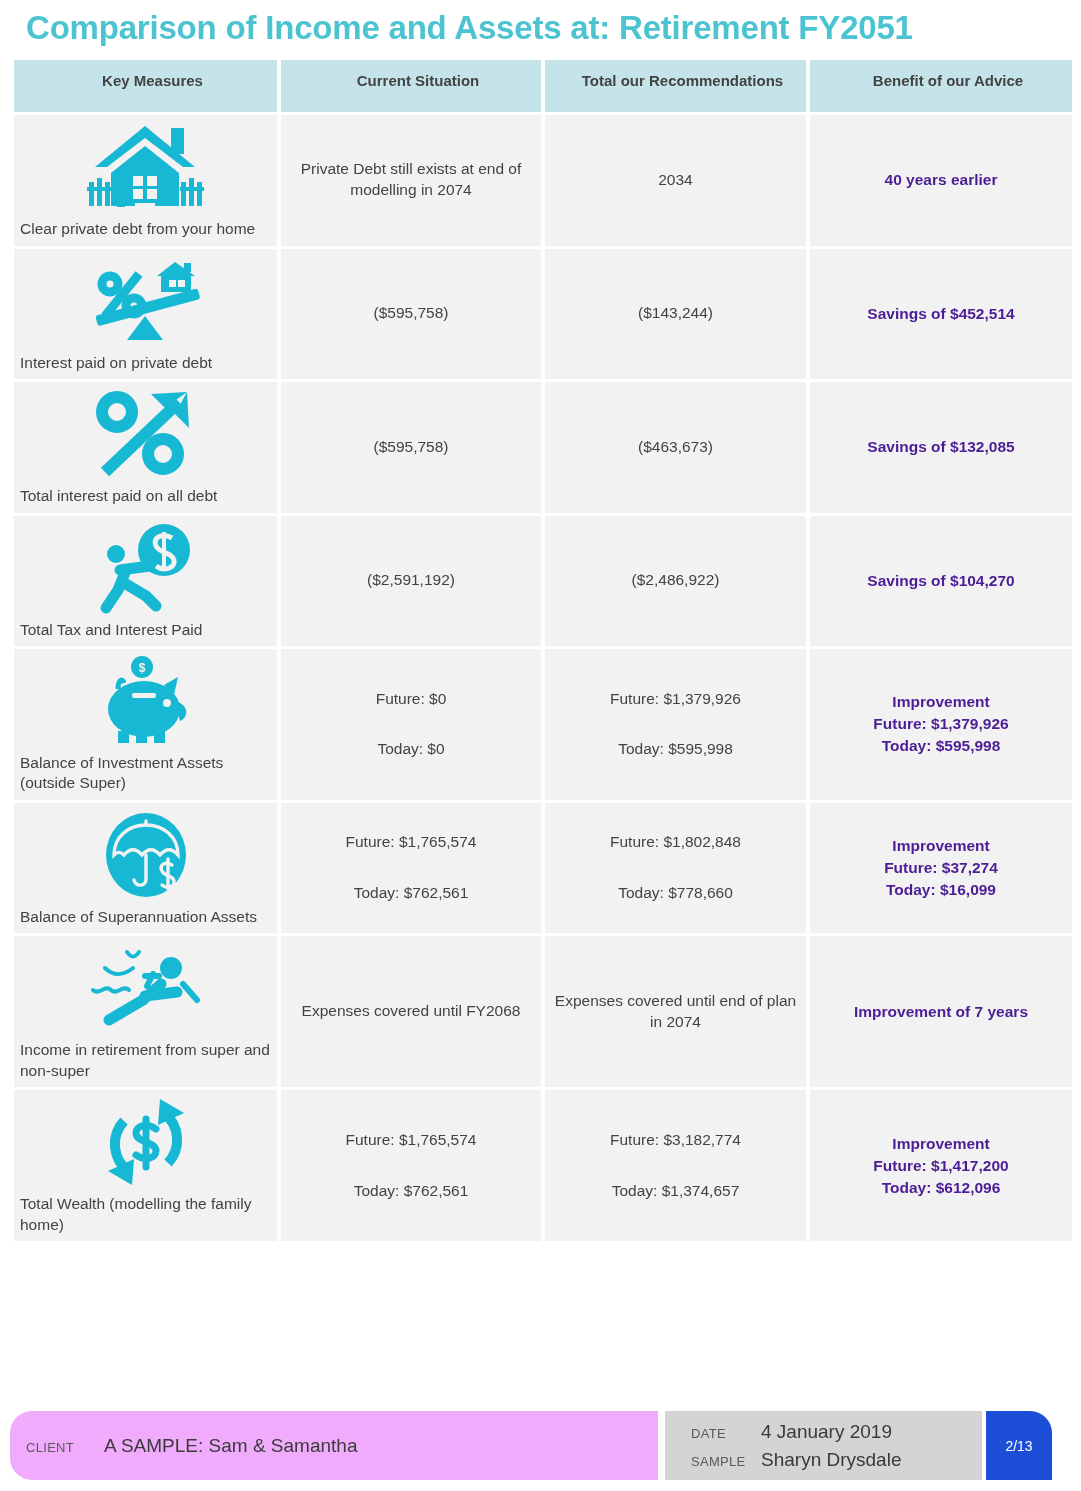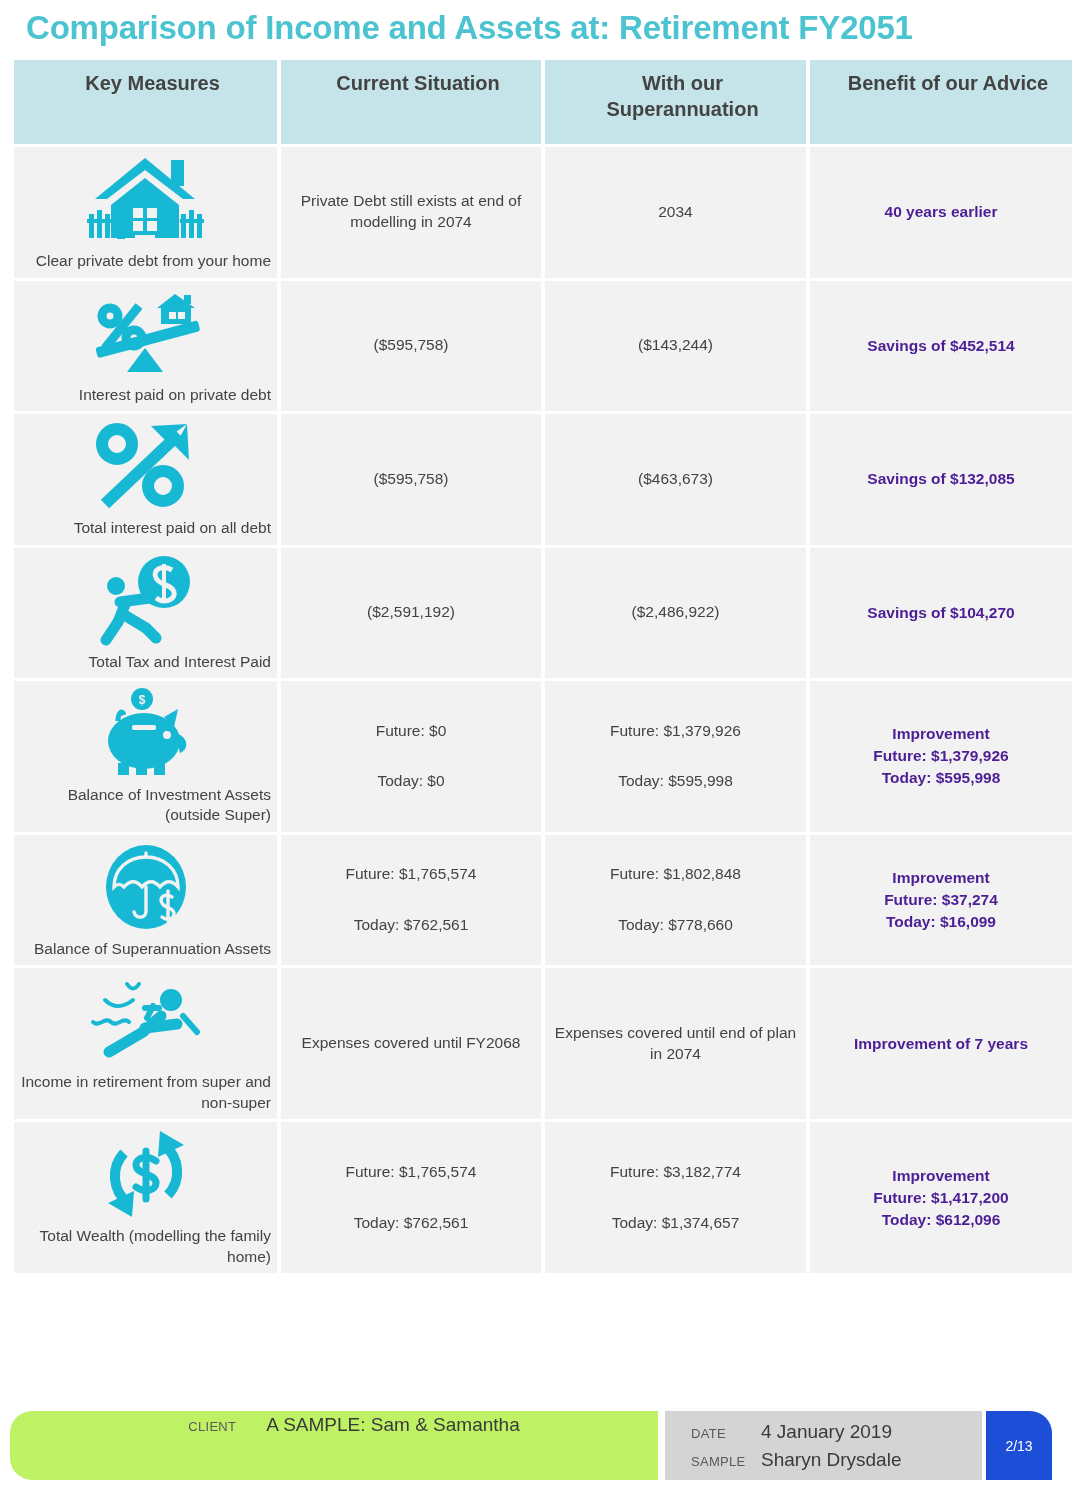--- a/index.html
+++ b/index.html
@@ -30,42 +30,42 @@
     top: 57px;
     width: 1050px;
     border-collapse: separate;
     border-spacing: 4px 3px;
     table-layout: fixed;
   }
 
   .cmp-table th {
     background: #c5e4e9;
     color: #434343;
-    font-size: 20px;
+    font-size: 15px;
     font-weight: bold;
     text-align: center;
     vertical-align: top;
     padding: 11px 6px 22px 20px;
     line-height: 1.28;
   }
 
   .cmp-table td {
     background: #f2f2f2;
     vertical-align: middle;
     padding: 6px;
   }
 
   col.c-measure { width: 263px; }
   col.c-current { width: 260px; }
   col.c-recomm  { width: 261px; }
   col.c-benefit { width: 262px; }
 
   
   .measure-cell {
-    text-align: right;
+    text-align: left;
     padding: 8px 10px 10px 10px;
   }
   .measure-icon {
     height: 92px;
     display: flex;
     align-items: center;
     justify-content: center;
   }
   .measure-icon svg { display: block; }
   .measure-label {
@@ -98,27 +98,27 @@
     position: absolute;
     left: 10px;
     top: 1411px;
     width: 1061px;
     height: 69px;
     display: flex;
     align-items: stretch;
   }
 
   .footer-left {
-    background: #bef264;
+    background: #f0abfc;
     border-radius: 22px 0 0 22px;
     flex: 0 0 648px;
     display: flex;
-    flex-direction: row;
+    flex-direction: column;
     justify-content: center;
-    padding-left: 40px;
+    padding-left: 16px;
   }
 
   .footer-mid {
     background: #d4d4d4;
     flex: 0 0 317px;
     margin-left: 7px;
     display: flex;
     flex-direction: column;
     justify-content: center;
     padding-left: 26px;
@@ -159,21 +159,21 @@
   <colgroup>
     <col class="c-measure">
       <col class="c-current">
       <col class="c-recomm">
       <col class="c-benefit">
   </colgroup>
   <thead>
     <tr>
       <th>Key Measures</th>
       <th>Current Situation</th>
-      <th>With our Superannuation</th>
+      <th>Total our Recommendations</th>
       <th>Benefit of our Advice</th>
     </tr>
   </thead>
   <tbody>
       <tr>
         <td class="measure-cell">
           <div class="measure-icon">
             <svg width="118" height="86" viewBox="0 0 118 86">
               <g fill="#17b8d4">
       <rect x="84" y="4" width="13" height="26"></rect>

